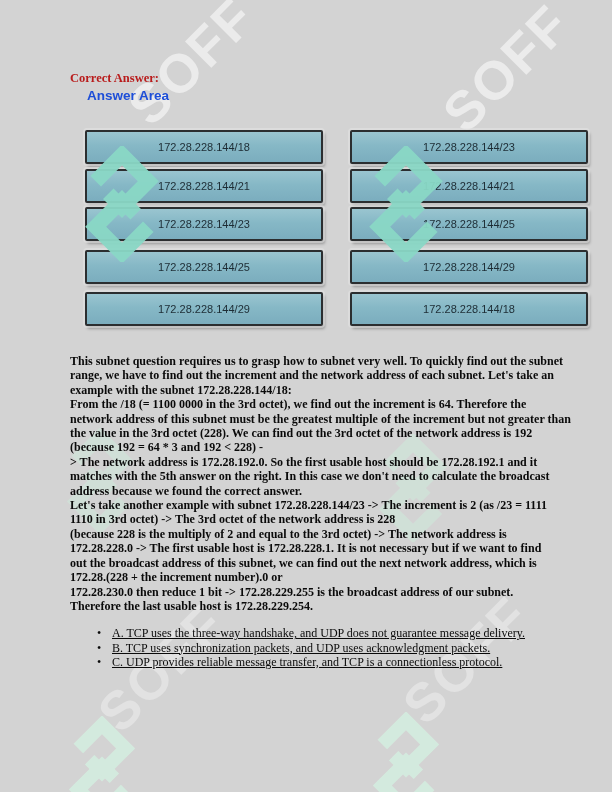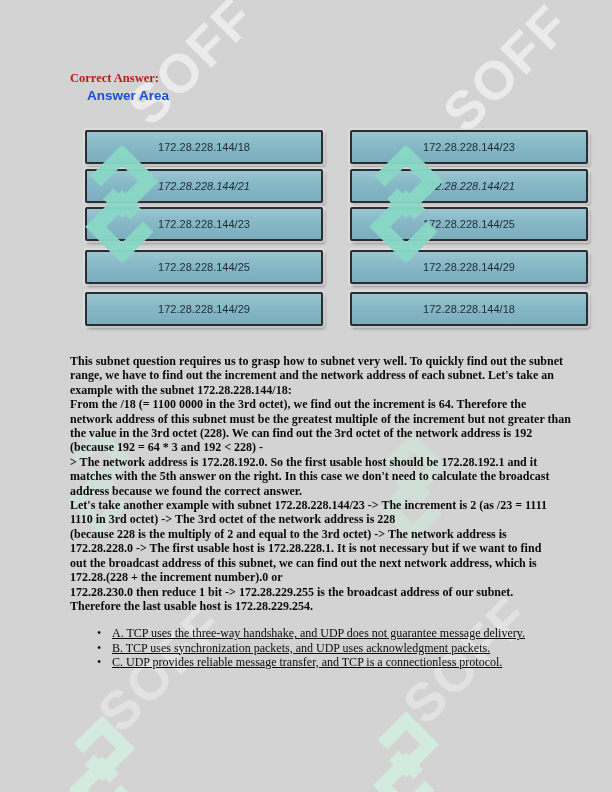--- a/index.html
+++ b/index.html
@@ -37,21 +37,21 @@
   .opt-box{
     position:absolute;z-index:2;
     width:238px;height:34px;box-sizing:border-box;
     background:linear-gradient(180deg,#9ac5d0 0%,#86b8c6 45%,#7badbe 100%);
     border:2px solid #2b2e30;border-radius:2px;
     box-shadow:0 0 0 2px rgba(228,228,228,0.55), 2px 3px 3px rgba(0,0,0,0.28);
     display:flex;align-items:center;justify-content:center;
     font:11px "Liberation Sans",sans-serif;color:#1d2c34;
   }
   .col-l{left:85px;} .col-r{left:350px;}
-  .row1{top:130px;} .row2{top:169px;font-style:italic;} .row3{top:207px;} .row4{top:250px;} .row5{top:292px;}
+  .row1{top:130px;} .row2{top:169px;} .row3{top:207px;} .row4{top:250px;} .row5{top:292px;}
   
   .wm-logo{position:absolute;z-index:3;pointer-events:none;}
   .wm-logo svg{display:block;width:100%;height:100%;}
   .logo-box-left {left:82px; top:146px;width:80px;height:116px;color:#8ad8c6;opacity:.95;}
   .logo-box-right{left:366px;top:146px;width:80px;height:116px;color:#8ad8c6;opacity:.95;}
   .logo-mid-left {left:64px; top:428px;width:72px;height:106px;color:#cfe9db;opacity:.55;}
   .logo-mid-right{left:376px;top:434px;width:74px;height:108px;color:#cfe9db;opacity:.6;}
   .logo-bot-left {left:66px; top:716px;width:72px;height:106px;color:#d4ecdf;opacity:.95;}
   .logo-bot-right{left:370px;top:712px;width:72px;height:106px;color:#d4ecdf;opacity:.95;}
   

